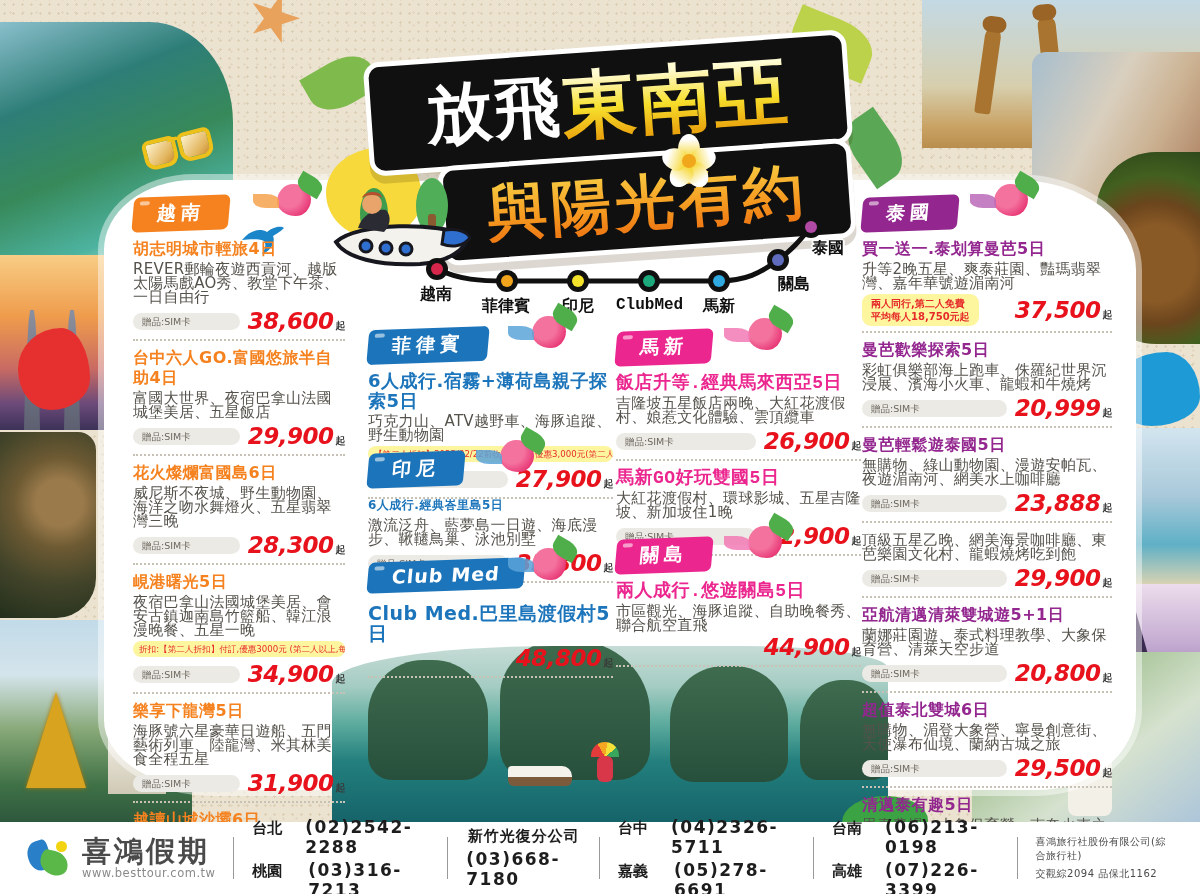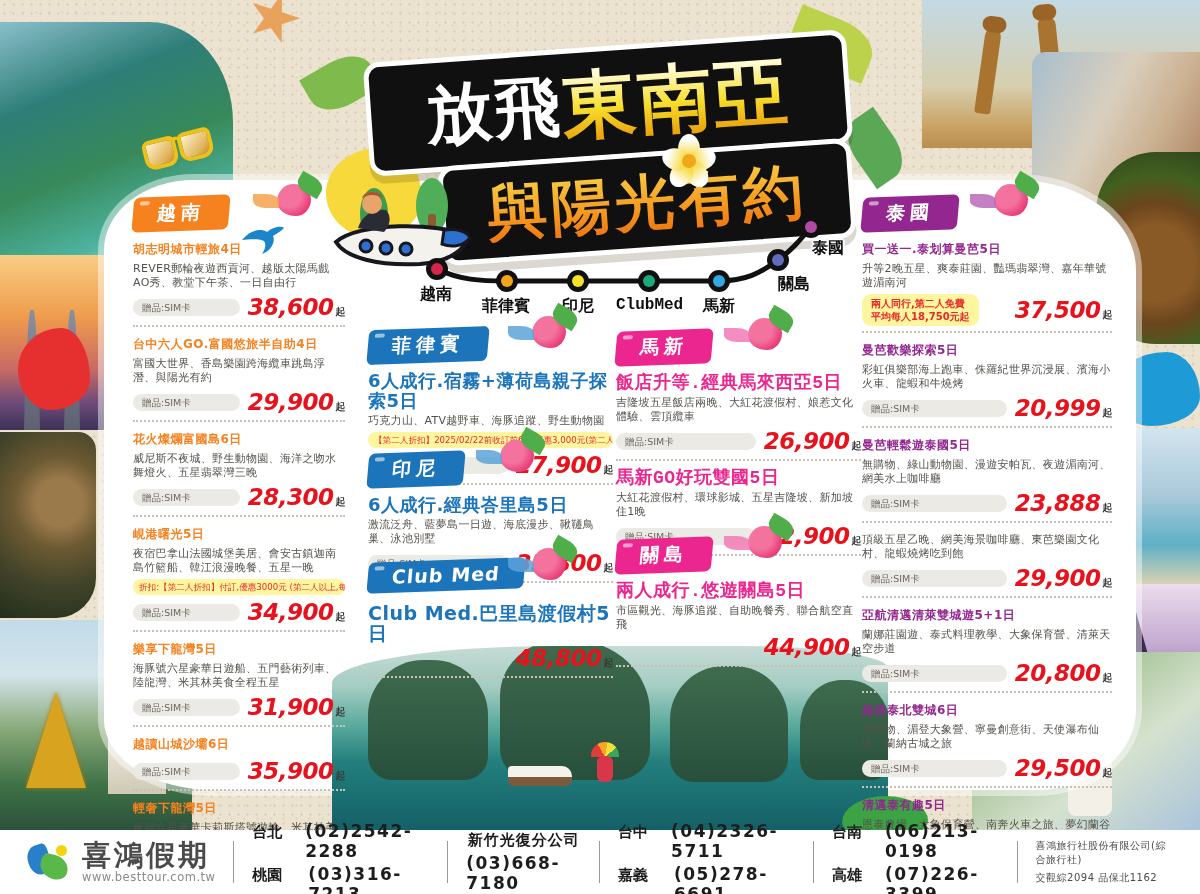--- a/index.html
+++ b/index.html
@@ -118,32 +118,32 @@
   .badge{position:relative;display:inline-block;color:#fff;font-weight:800;font-size:19px;letter-spacing:5px;
     padding:4px 24px 5px;border-radius:6px;transform:skew(-7deg) rotate(-2deg);}
   .badge::before{content:"";position:absolute;left:6px;top:4px;width:10px;height:4px;background:rgba(255,255,255,.55);border-radius:2px;}
   .badge-deco{position:absolute;top:-12px;width:64px;height:40px;pointer-events:none;}
   .bd-flower{position:absolute;right:6px;top:0;width:34px;height:32px;background:radial-gradient(circle at 35% 35%,#f4729e 0 40%,#e83a77 75%,#d42a66 100%);
     border-radius:48% 52% 45% 55%/55% 48% 52% 45%;}
   .bd-leaf{position:absolute;right:-6px;top:-8px;width:26px;height:18px;background:#4fae4a;border-radius:0 50% 0 50%;transform:rotate(30deg);}
   .bd-stroke{position:absolute;left:0;top:10px;width:26px;height:14px;border-radius:0 50% 0 50%;opacity:.85;}
   .item{padding:7px 0 5px;border-bottom:2px dotted #c8c2b6;}
   .item:last-child{border-bottom:2px dotted #c8c2b6;}
-  .item-title{font-size:12px;font-weight:800;line-height:20px;letter-spacing:.5px;}
-  .item-desc{font-size:11px;color:#55524c;line-height:14px;margin-top:3px;letter-spacing:.3px;}
+  .item-title{font-size:16px;font-weight:800;line-height:20px;letter-spacing:.5px;}
+  .item-desc{font-size:15px;color:#55524c;line-height:14px;margin-top:3px;letter-spacing:.3px;}
   .deal-row{display:flex;align-items:center;gap:8px;margin-top:4px;}
   .gift-pill{flex:1;background:#eceae4;border-radius:10px;font-size:9.5px;color:#6b675f;padding:3px 9px;line-height:11px;white-space:nowrap;overflow:hidden;}
   .price{font-size:23px;font-weight:900;color:#e8121c;font-style:italic;letter-spacing:-.5px;white-space:nowrap;}
   .price .from{font-size:10px;color:#3a3a3a;font-style:normal;font-weight:700;margin-left:2px;}
   .discount{background:#fdf69f;border-radius:9px;color:#e62a2a;font-size:8.6px;line-height:12px;padding:2px 6px;margin-top:4px;white-space:nowrap;overflow:hidden;}
   .note-box{background:#fdf69f;border-radius:9px;color:#e62a2a;font-size:10px;line-height:13px;padding:3px 9px;font-weight:700;}
   .c-orange{color:#f5821f;} .c-blue{color:#1c75bb;} .c-pink{color:#ec268f;font-family:Liberation Mono, monospace;} .c-purple{color:#93278f;}
   .price-only{display:flex;justify-content:flex-end;margin-top:2px;}
   
-  .footer{position:absolute;left:0;bottom:0;width:1200px;height:64px;background:#fff;display:flex;align-items:center;padding:0 26px;box-sizing:border-box;gap:18px;}
+  .footer{position:absolute;left:0;bottom:0;width:1200px;height:72px;background:#fff;display:flex;align-items:center;padding:0 26px;box-sizing:border-box;gap:18px;}
   .brand{display:flex;align-items:center;gap:10px;}
   .logo-bird{position:relative;width:46px;height:46px;}
   .lb{position:absolute;display:block;}
   .lb-blue{left:2px;top:6px;width:22px;height:30px;background:#2a7fc9;border-radius:60% 20% 55% 60%/55% 30% 60% 55%;transform:rotate(-18deg);}
   .lb-green{left:14px;top:16px;width:28px;height:24px;background:#59b847;border-radius:20% 62% 45% 62%/40% 62% 42% 62%;transform:rotate(12deg);}
   .lb-yellow{left:30px;top:6px;width:11px;height:11px;background:#f2d411;border-radius:50%;}
   .brand-text .name{font-size:29px;font-weight:900;color:#4a4a4a;letter-spacing:3px;line-height:30px;}
   .brand-text .url{font-size:11.5px;color:#8a8a8a;letter-spacing:.5px;}
   .fdiv{width:1px;height:42px;background:#9a9a9a;}
   .office{display:flex;flex-direction:column;gap:3px;}
@@ -286,21 +286,21 @@
     <div class="item">
       <div class="item-title c-orange">胡志明城市輕旅4日</div>
       <div class="item-desc">REVER郵輪夜遊西貢河、越版太陽馬戲AO秀、教堂下午茶、一日自由行</div>
       <div class="deal-row">
           <span class="gift-pill">贈品:SIM卡</span>
           <span class="price"><span>38,600</span><span class="from">起</span></span>
         </div>
     </div>
     <div class="item">
       <div class="item-title c-orange">台中六人GO.富國悠旅半自助4日</div>
-      <div class="item-desc">富國大世界、香島樂園跨海纜車跳島浮潛、與陽光有約</div>
+      <div class="item-desc">富國大世界、夜宿巴拿山法國城堡美居、五星飯店</div>
       <div class="deal-row">
           <span class="gift-pill">贈品:SIM卡</span>
           <span class="price"><span>29,900</span><span class="from">起</span></span>
         </div>
     </div>
     <div class="item">
       <div class="item-title c-orange">花火燦爛富國島6日</div>
       <div class="item-desc">威尼斯不夜城、野生動物園、海洋之吻水舞燈火、五星翡翠灣三晚</div>
       <div class="deal-row">
           <span class="gift-pill">贈品:SIM卡</span>
@@ -361,21 +361,21 @@
   <div class="section" style="left:368px;top:452px;width:245px;">
     <div class="badge-row">
       <span class="badge" style="background:#1c75bb;">印尼</span>
       <span class="badge-deco" style="left:108px;">
           <span class="bd-flower"></span>
           <span class="bd-leaf"></span>
           <span class="bd-stroke" style="background:#5aa3d8;"></span>
         </span>
     </div>
     <div class="item">
-      <div class="item-title c-blue" style="font-size:18px;">6人成行.經典峇里島5日</div>
+      <div class="item-title c-blue" style="font-size:12px;">6人成行.經典峇里島5日</div>
       <div class="item-desc">激流泛舟、藍夢島一日遊、海底漫步、鞦韆鳥巢、泳池別墅</div>
       <div class="deal-row">
           <span class="gift-pill">贈品:SIM卡</span>
           <span class="price"><span>33,800</span><span class="from">起</span></span>
         </div>
     </div>
   </div>
 
   <div class="section" style="left:368px;top:560px;width:245px;">
     <div class="badge-row">

